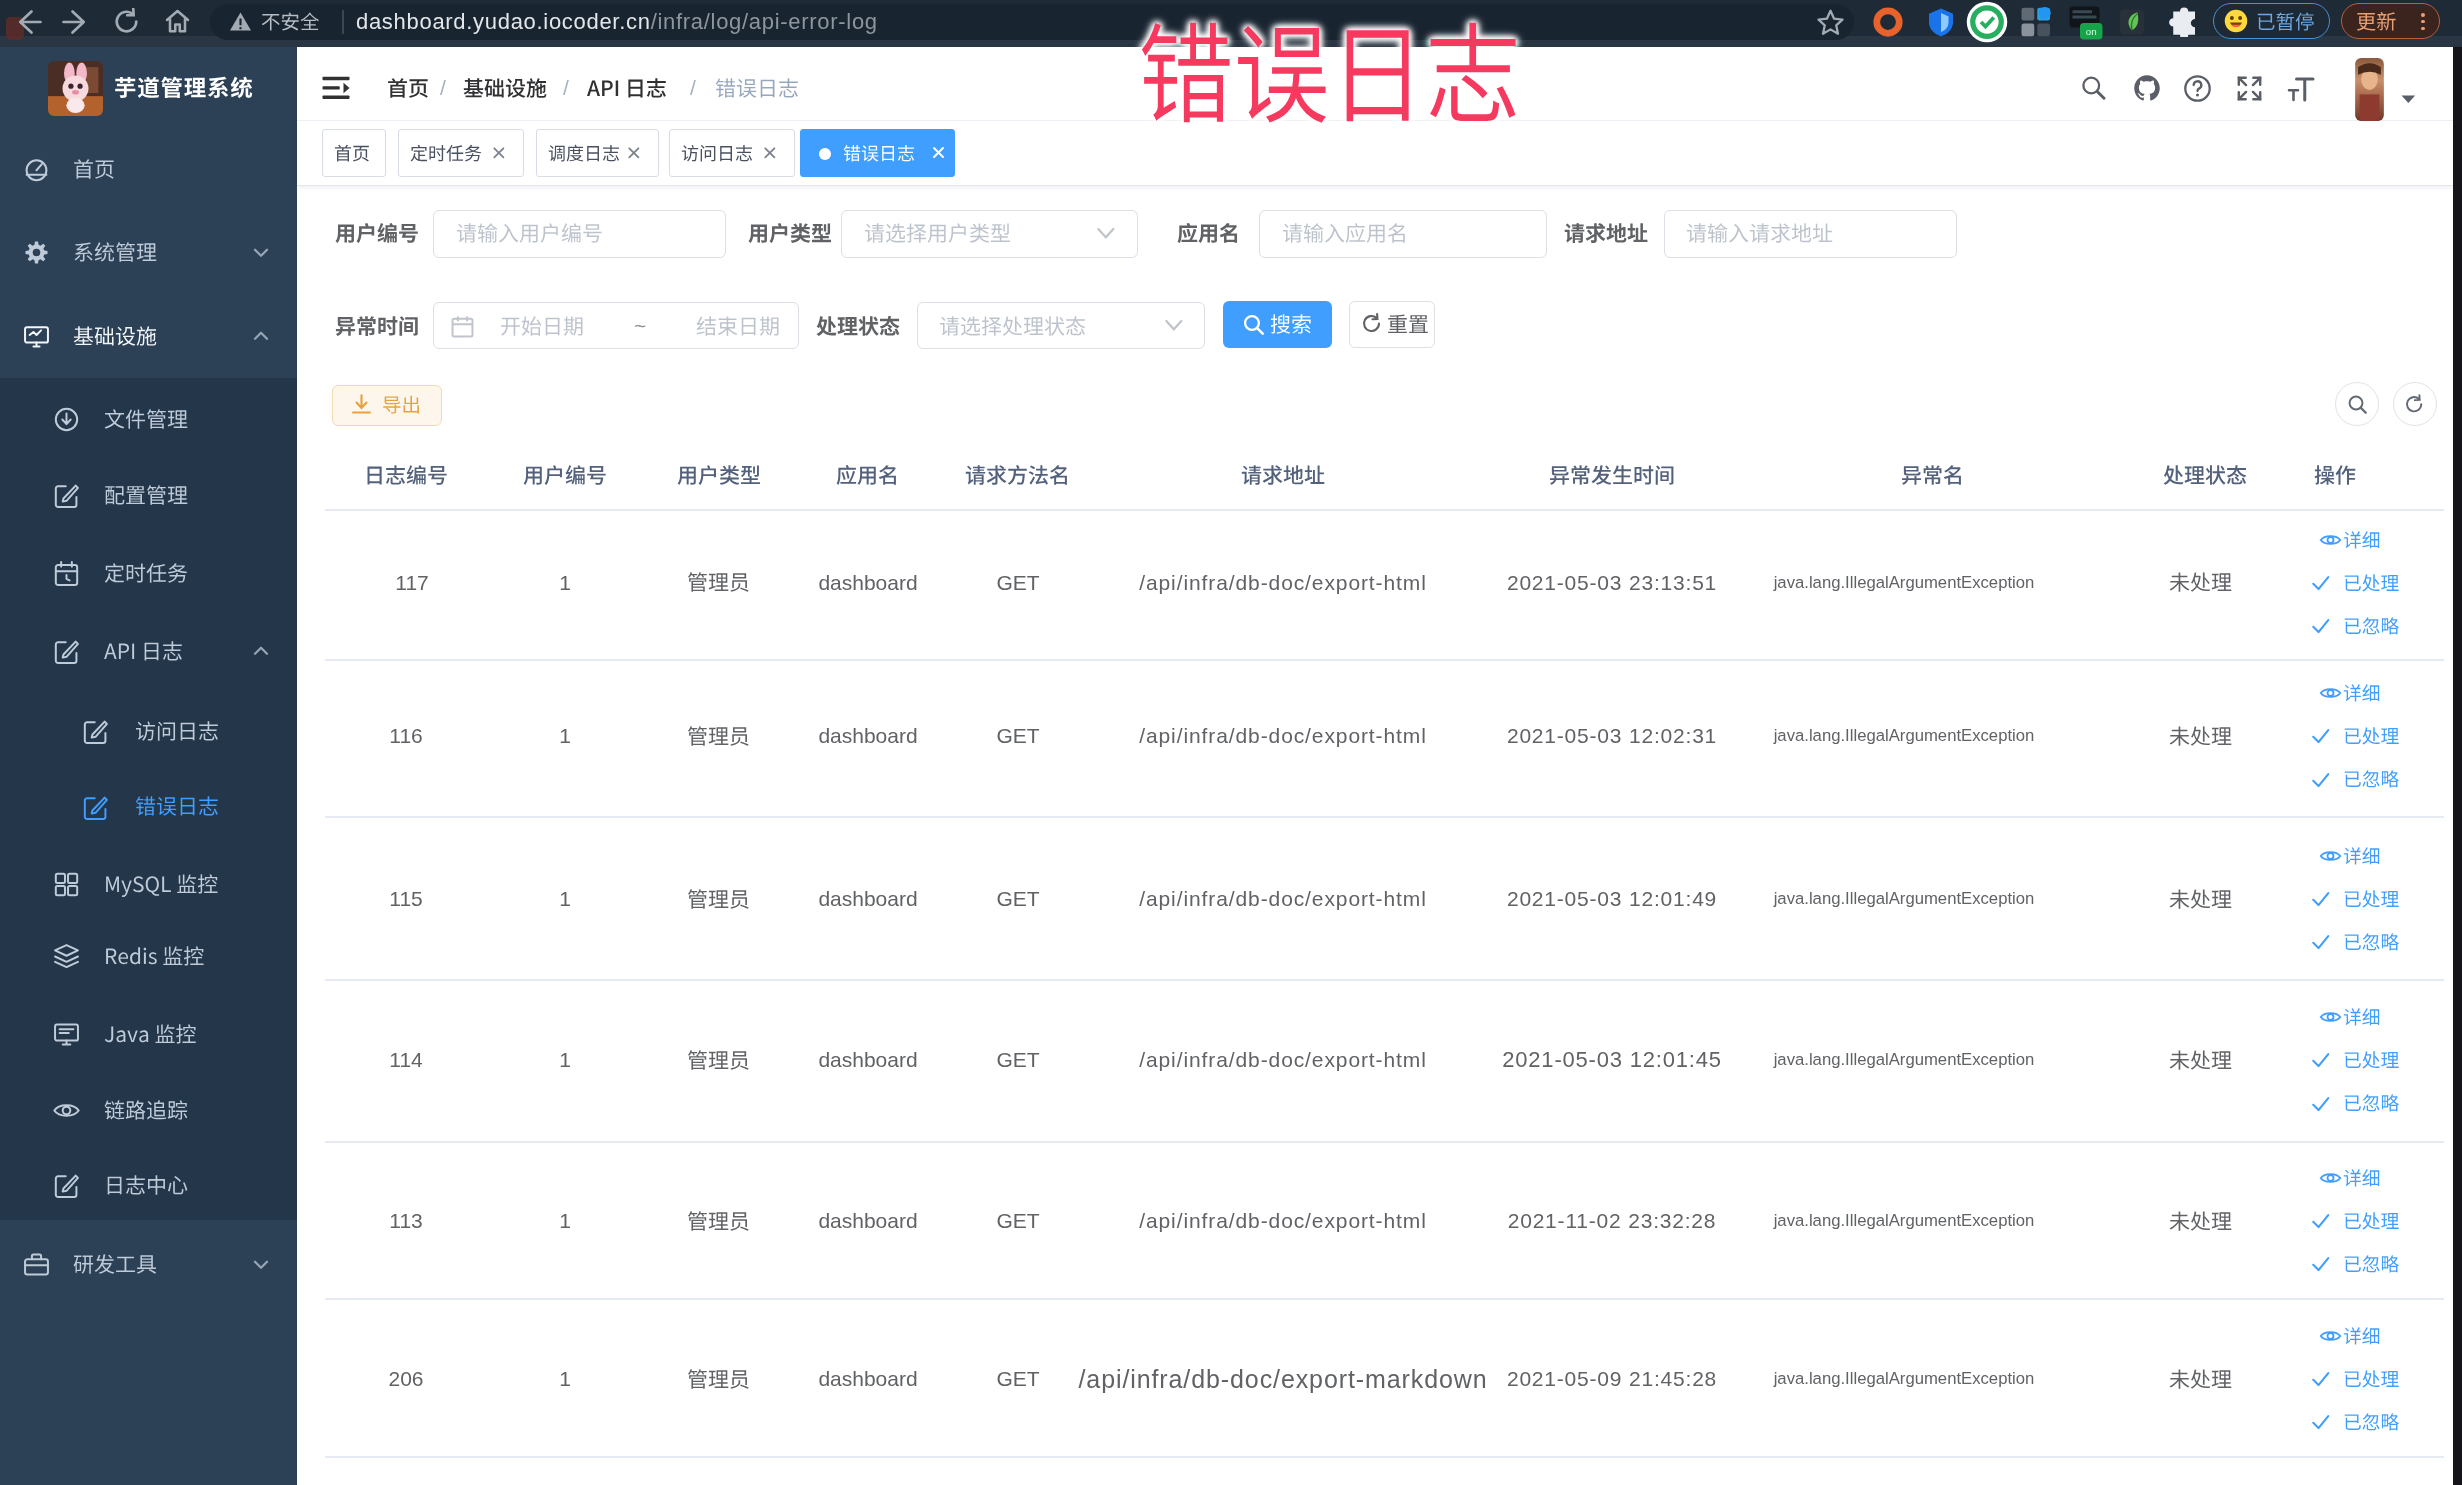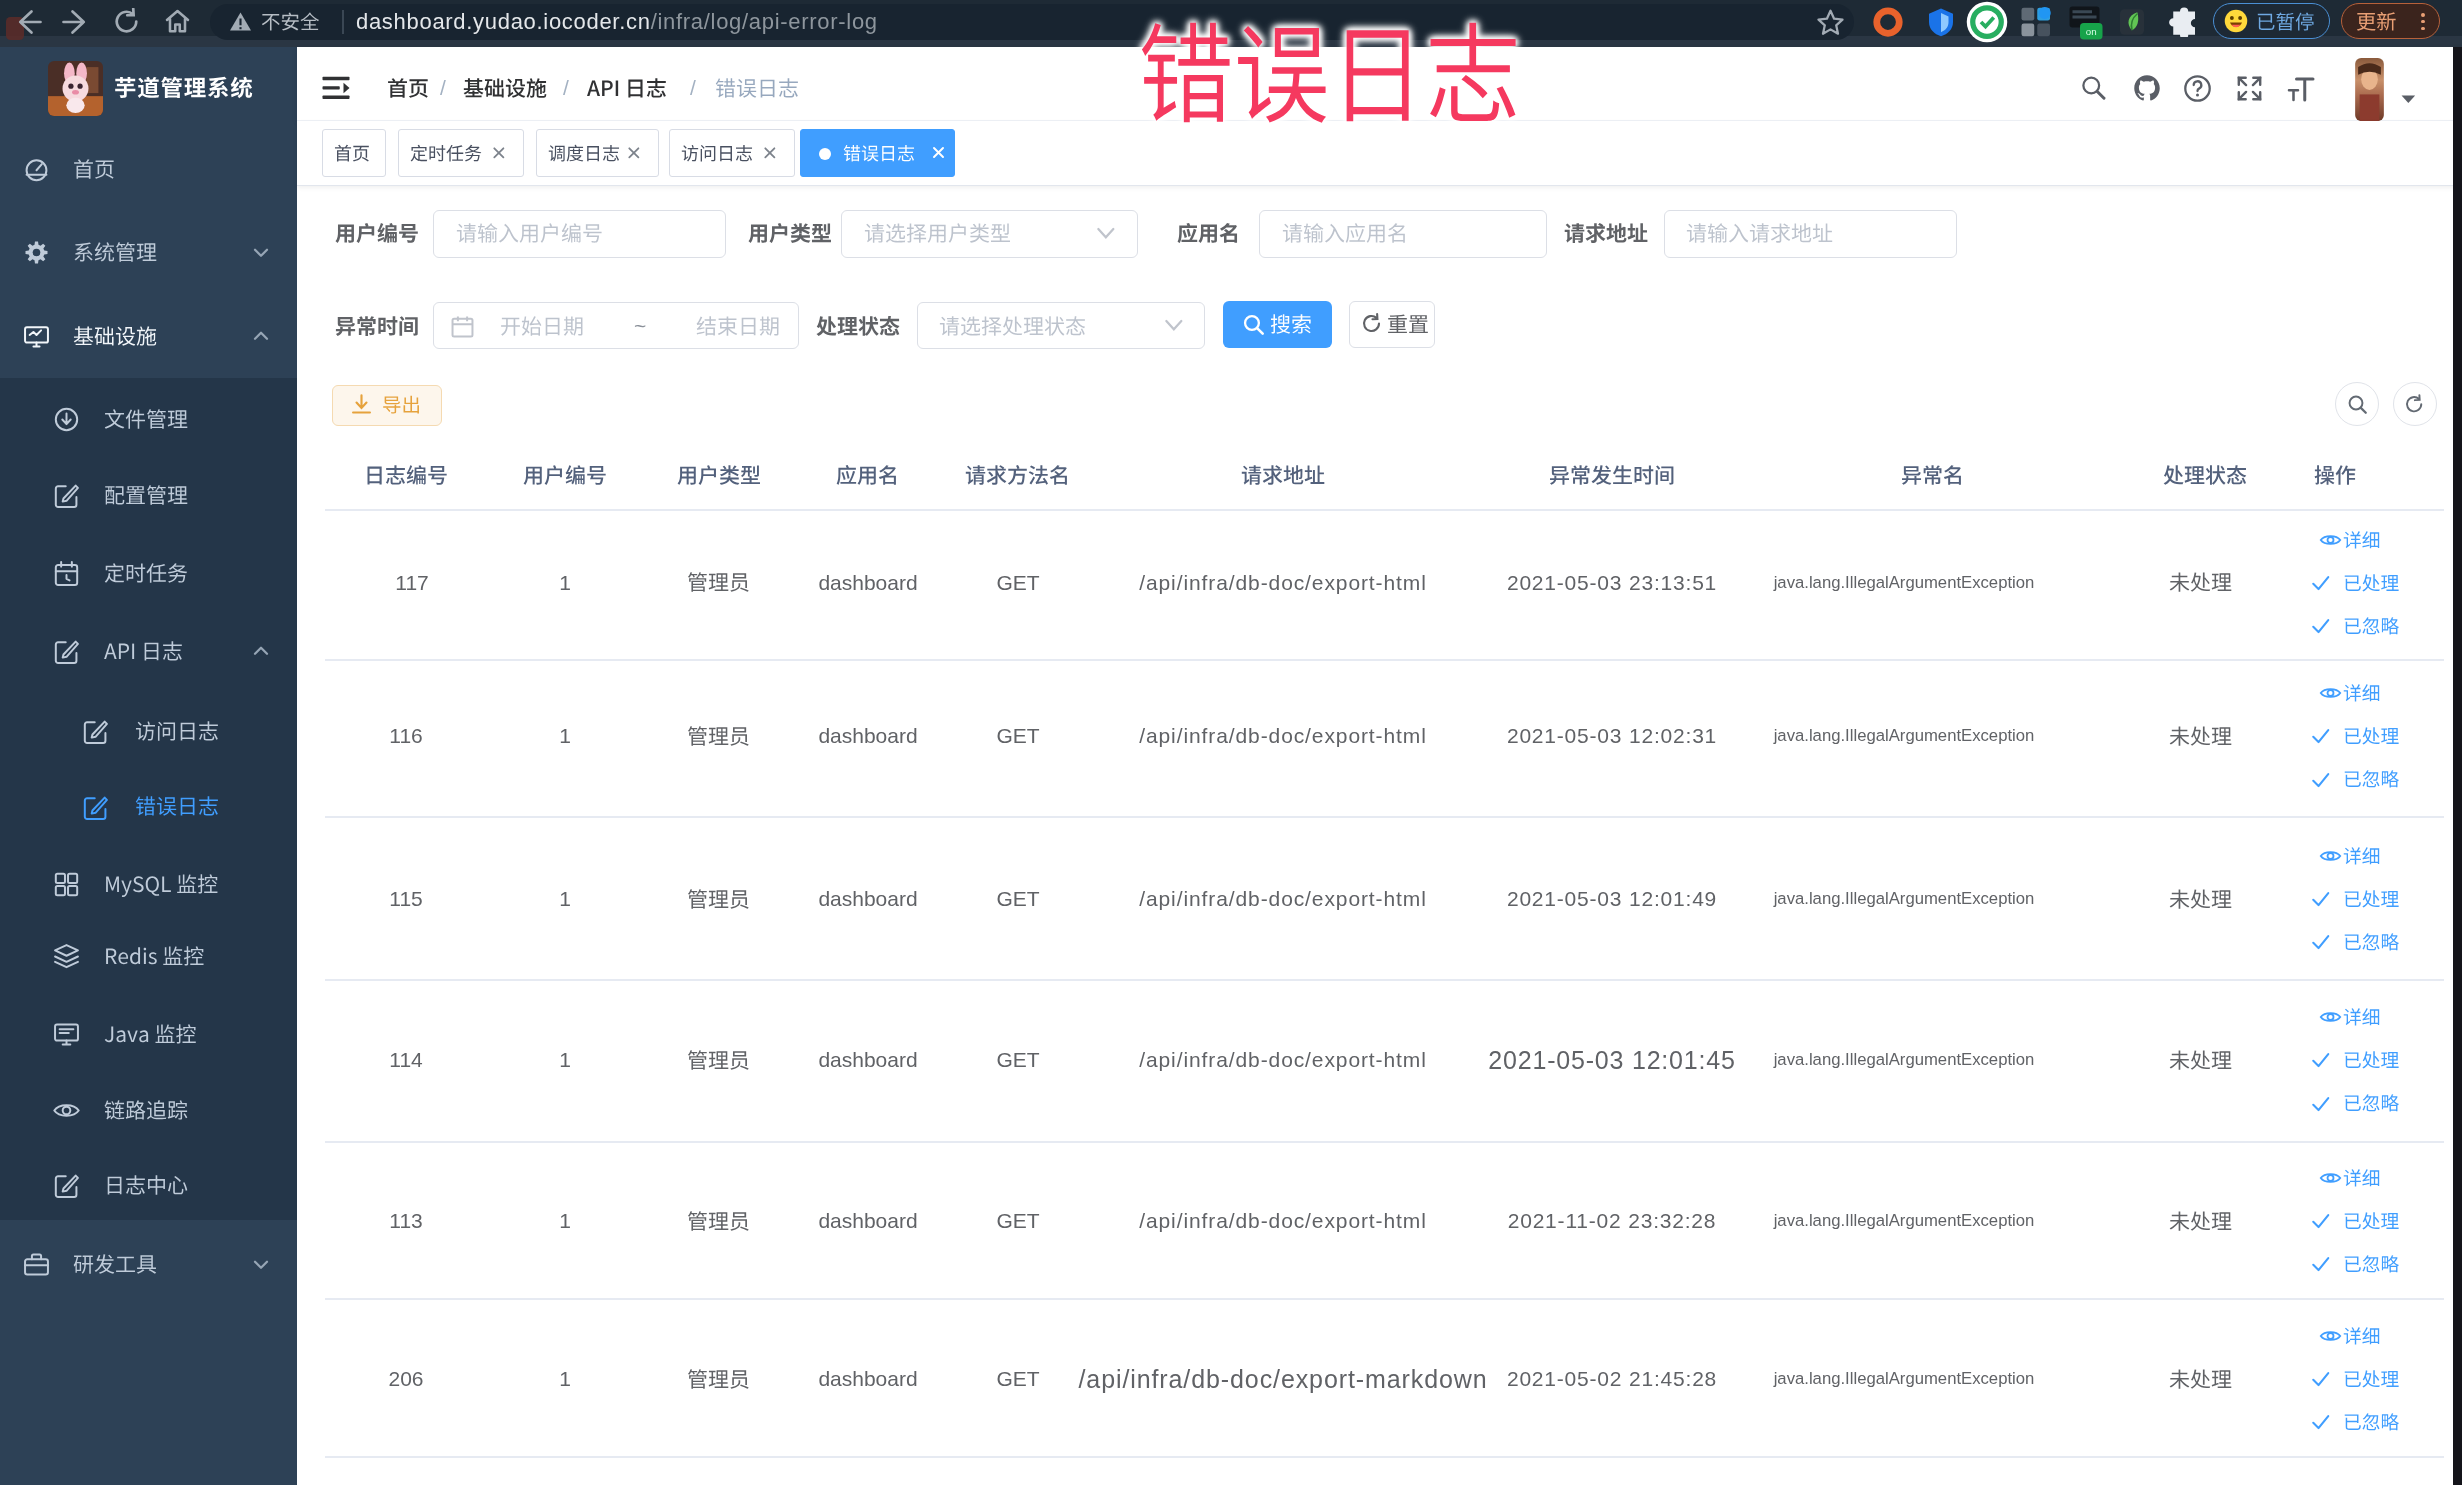--- a/index.html
+++ b/index.html
@@ -1073,21 +1073,21 @@
 <svg class="cr " style="left:687px;top:1068px;" viewBox="0 0 2 2" width="1.5" height="1.5">
     <g transform="scale(0.028000)" fill="#606266">
       <use href="#gr7ba1"></use>
       <use href="#gr7406" x="1000"></use>
       <use href="#gr5458" x="2000"></use>
     </g>
   </svg>
 <div class="lt ctr" style="left:868px;top:1045px;font-size:21px;color:#606266">dashboard</div>
 <div class="lt ctr" style="left:1018px;top:1045px;font-size:21px;color:#606266">GET</div>
 <div class="lt ctr" style="left:1283px;top:1045px;font-size:21px;color:#606266;letter-spacing:0.9px">/api/infra/db-doc/export-html</div>
-<div class="lt ctr" style="left:1612px;top:1045px;font-size:25px;color:#606266;letter-spacing:0.8px">2021-05-03 12:01:45</div>
+<div class="lt ctr" style="left:1612px;top:1045px;font-size:22px;color:#606266;letter-spacing:0.8px">2021-05-03 12:01:45</div>
 <div class="lt ctr" style="left:1904px;top:1045px;font-size:16.7px;color:#606266">java.lang.IllegalArgumentException</div>
 <svg class="cr " style="left:2169px;top:1068px;" viewBox="0 0 2 2" width="1.5" height="1.5">
     <g transform="scale(0.028000)" fill="#606266">
       <use href="#gr672a"></use>
       <use href="#gr5904" x="1000"></use>
       <use href="#gr7406" x="2000"></use>
     </g>
   </svg>
 <svg style="position:absolute;left:2319px;top:1008px;" width="23" height="18" viewBox="0 0 30 24">
     <path d="M2 12 C7 5 23 5 28 12 C23 19 7 19 2 12 Z" stroke="#409eff" stroke-width="2.4" fill="none"></path>
@@ -1177,21 +1177,21 @@
 <svg class="cr " style="left:687px;top:1387px;" viewBox="0 0 2 2" width="1.5" height="1.5">
     <g transform="scale(0.028000)" fill="#606266">
       <use href="#gr7ba1"></use>
       <use href="#gr7406" x="1000"></use>
       <use href="#gr5458" x="2000"></use>
     </g>
   </svg>
 <div class="lt ctr" style="left:868px;top:1364px;font-size:21px;color:#606266">dashboard</div>
 <div class="lt ctr" style="left:1018px;top:1364px;font-size:21px;color:#606266">GET</div>
 <div class="lt ctr" style="left:1283px;top:1364px;font-size:25px;color:#606266;letter-spacing:0.9px">/api/infra/db-doc/export-markdown</div>
-<div class="lt ctr" style="left:1612px;top:1364px;font-size:21px;color:#606266;letter-spacing:0.8px">2021-05-02 21:45:28</div>
+<div class="lt ctr" style="left:1612px;top:1364px;font-size:21px;color:#606266;letter-spacing:0.8px">2021-05-09 21:45:28</div>
 <div class="lt ctr" style="left:1904px;top:1364px;font-size:16.7px;color:#606266">java.lang.IllegalArgumentException</div>
 <svg class="cr " style="left:2169px;top:1387px;" viewBox="0 0 2 2" width="1.5" height="1.5">
     <g transform="scale(0.028000)" fill="#606266">
       <use href="#gr672a"></use>
       <use href="#gr5904" x="1000"></use>
       <use href="#gr7406" x="2000"></use>
     </g>
   </svg>
 <svg style="position:absolute;left:2319px;top:1327px;" width="23" height="18" viewBox="0 0 30 24">
     <path d="M2 12 C7 5 23 5 28 12 C23 19 7 19 2 12 Z" stroke="#409eff" stroke-width="2.4" fill="none"></path>

